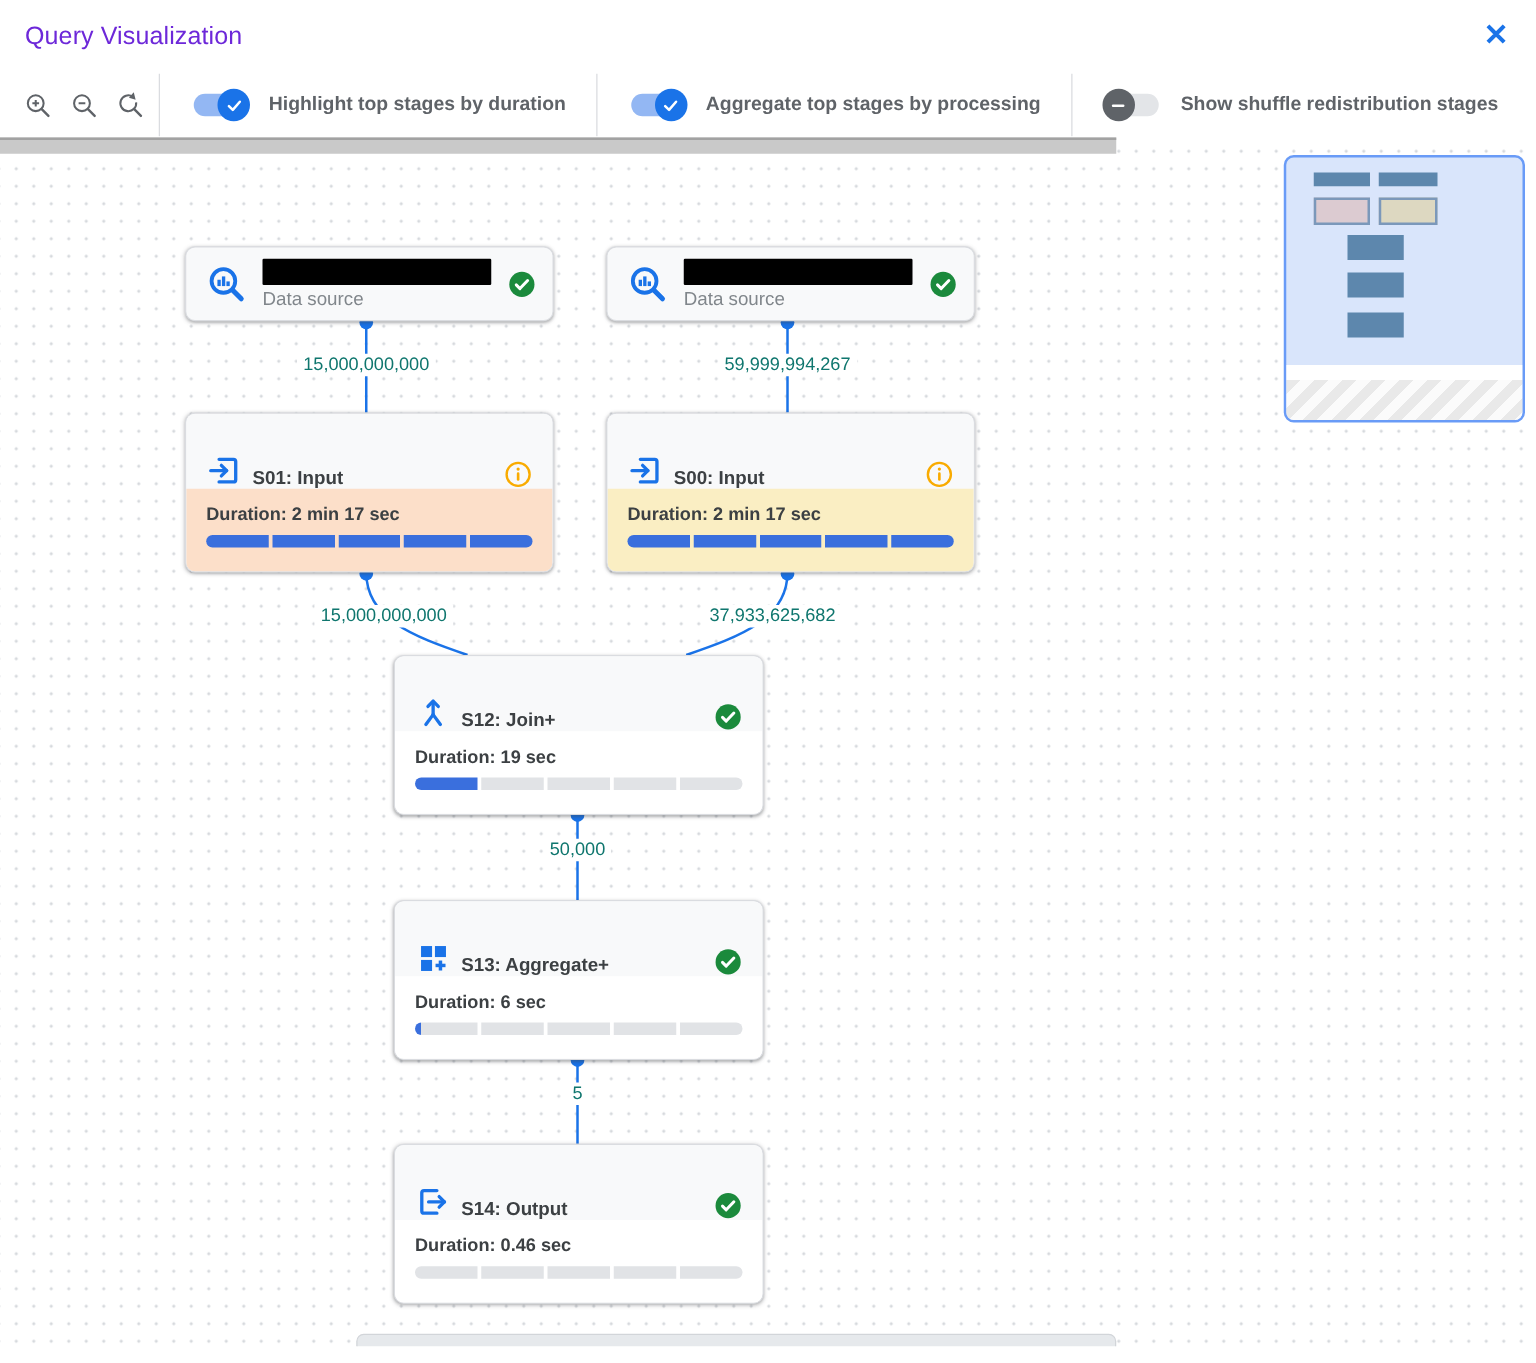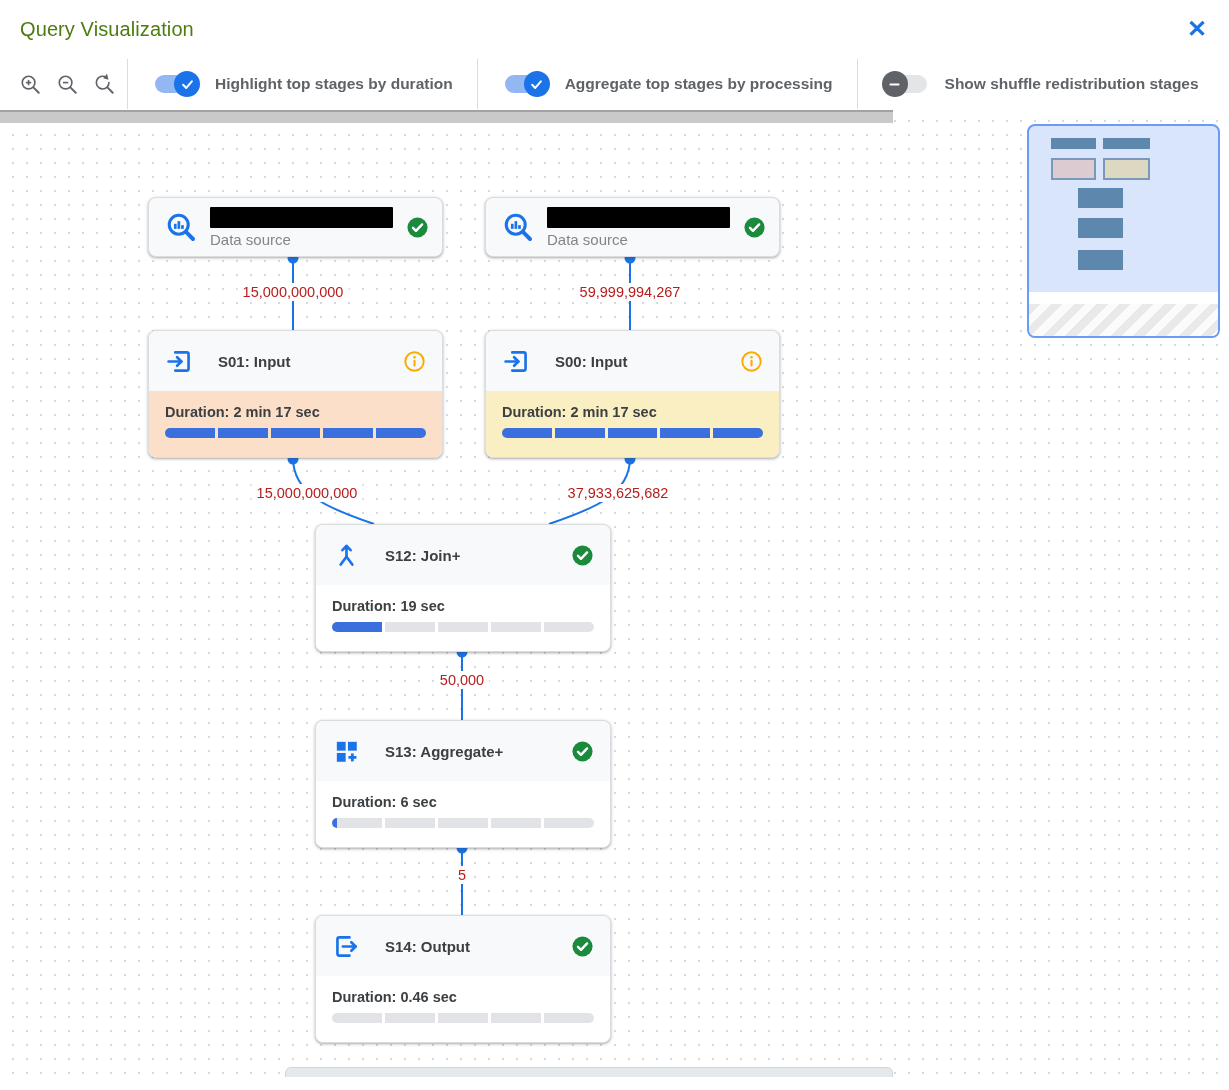--- a/index.html
+++ b/index.html
@@ -2,21 +2,21 @@
 <html><head>
 <meta charset="utf-8">
 <style>
   * { box-sizing: border-box; margin: 0; padding: 0; }
   html,body { width:1229px; height:1090px; overflow:hidden; background:#fff;
     font-family:"Liberation Sans", sans-serif; color:#3c4043; }
 
   
   .header { height:58px; display:flex; align-items:center; justify-content:space-between;
     padding:0 22px 0 20px; background:#fff; }
-  .header .title { font-size:20px; color:#4d7c0f; letter-spacing:.1px; }
+  .header .title { font-size:20px; color:#6d28d9; letter-spacing:.1px; }
   .close-btn { color:#1a73e8; font-size:24px; font-weight:700; line-height:1; cursor:pointer; }
 
   
   .toolbar { height:52px; display:flex; align-items:center; padding-left:12px; background:#fff; }
   .zoom-btn { width:37px; height:36px; display:flex; align-items:center; justify-content:center; cursor:pointer; }
   .vdiv { width:1px; height:50px; background:#dadce0; margin:0 4px; }
   .tgl-group { display:flex; align-items:center; gap:15px; padding:0 20px; }
   .tgl-label { font-size:15.5px; font-weight:600; color:#5f6368; white-space:nowrap; }
 
   .toggle { position:relative; width:48px; height:26px; cursor:pointer; flex:0 0 auto; }
@@ -43,35 +43,35 @@
     cursor:pointer; }
 
   
   .ds-node { width:295px; height:60px; display:flex; align-items:center; gap:13px; padding:0 16px;justify-content:space-between; }
   .ds-mid { flex:1; display:flex; flex-direction:column; }
   .redacted { height:21px; width:183px; background:#000; border-radius:1px; margin-bottom:3px; }
   .ds-label { font-size:15px; color:#80868b; }
 
   
   .stage { width:296px; height:128px; overflow:hidden; }
-  .stage-head { height:60px; display:flex; align-items:center; gap:24px; padding:0 16px; background:#f8f9fa; }
+  .stage-head { height:60px; display:flex; align-items:flex-end; gap:8px; padding:0 16px; background:#f8f9fa; }
   .stage-title { flex:1; font-size:15px; font-weight:600; color:#3c4043; }
   .stage-body { height:68px; padding:13px 16px 0; background:#fff; }
   .stage-body.hl-duration { background:#fcdfc9; }
   .stage-body.hl-processing { background:#faeec3; }
   .duration { font-size:14.5px; font-weight:600; color:#3c4043; margin-bottom:8px; }
   .bar { display:flex; gap:3px; }
   .bar span { flex:1; height:10px; background:#e1e3e6; }
   .bar span:first-child { border-radius:5px 0 0 5px; }
   .bar span:last-child { border-radius:0 5px 5px 0; }
   .bar span.fill { background:#3a6fdd; }
   .bar span.sliver { background:linear-gradient(to right, #3a6fdd 0 5px, #e1e3e6 5px); }
 
   .edge-label { position:absolute; z-index:3; transform:translateX(-50%);
-    background:#fff; padding:1px 5px; font-size:14.5px; color:#b91c1c; white-space:nowrap; }
+    background:#fff; padding:1px 5px; font-size:14.5px; color:#0f766e; white-space:nowrap; }
 
   
   .minimap { position:absolute; z-index:4; left:1027px; top:14px; width:193px; height:214px;
     background:#d9e5fb; border:2px solid #699bf7; border-radius:8px; overflow:hidden;
     display:flex; flex-direction:column; cursor:pointer; }
   .mm-area { position:relative; flex:1; }
   .mm-rect { position:absolute; background:#5d87ad; }
   .mm-hl { border:2px solid #7b98ba; }
   .mm-white { height:12px; background:#fff; }
   .mm-hatch { height:32px; background:repeating-linear-gradient(135deg, #e9e9e9 0 8px, #fbfbfb 8px 16px); }

